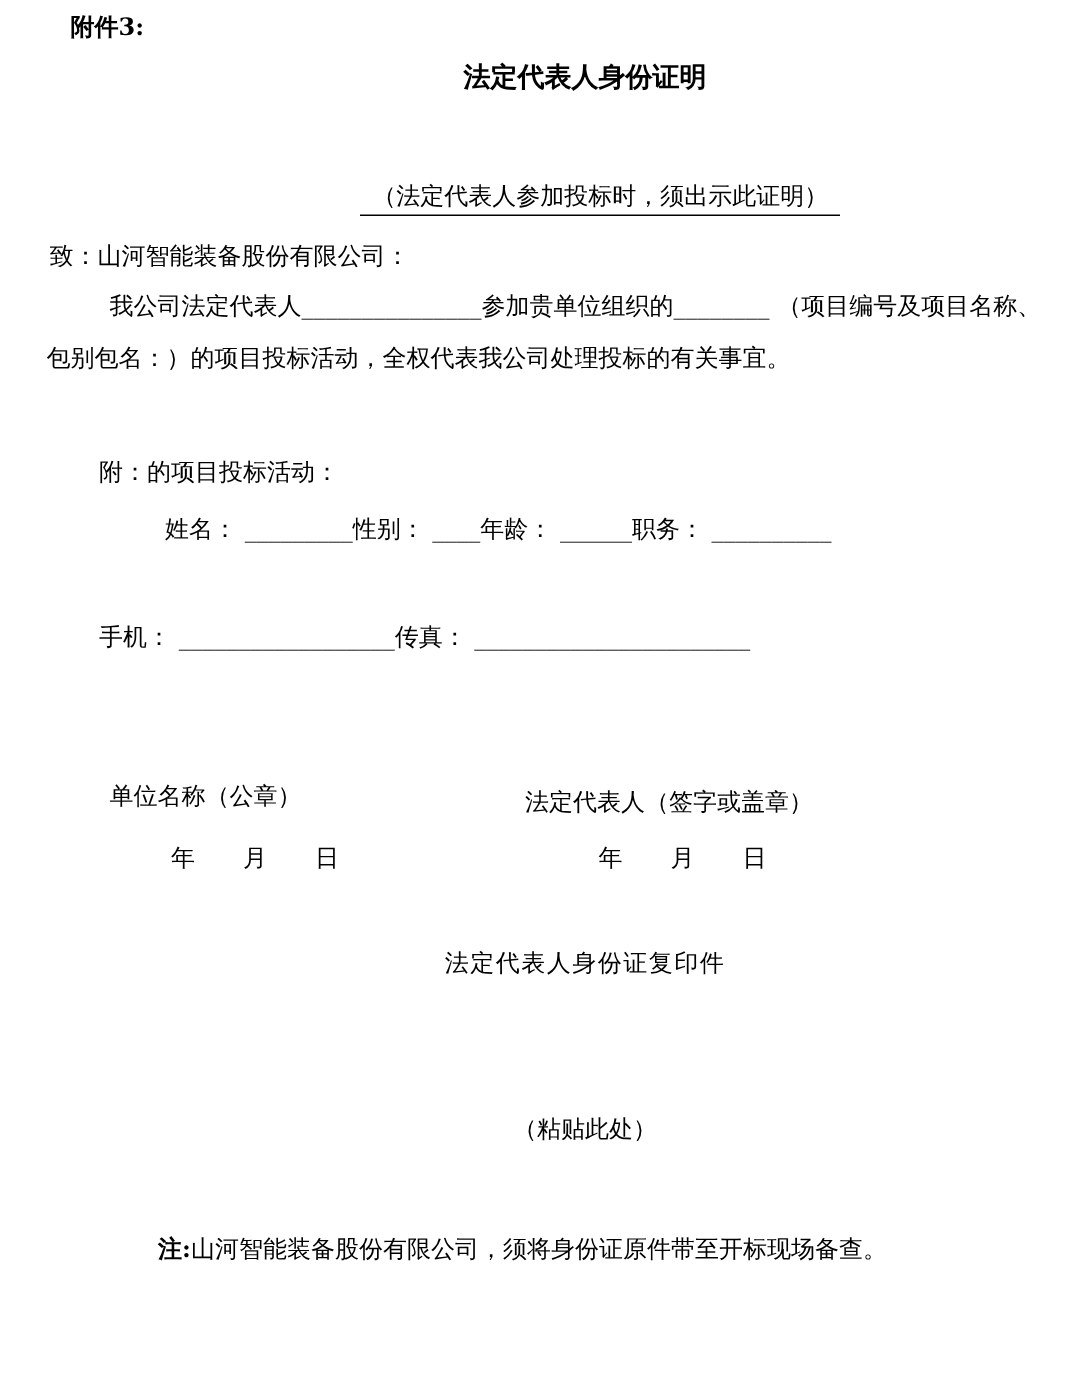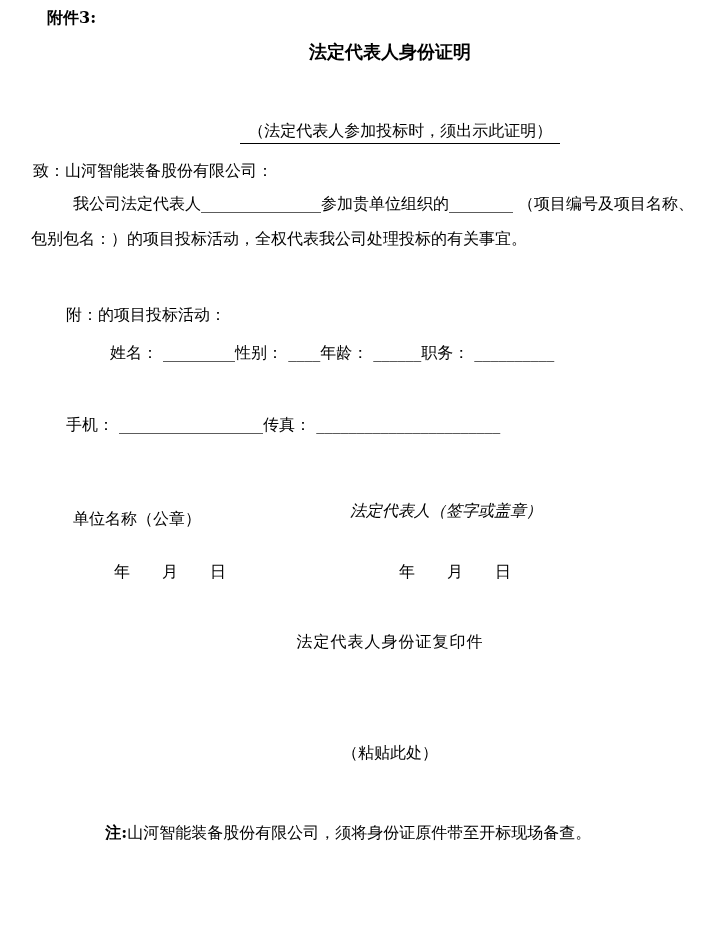--- a/index.html
+++ b/index.html
@@ -63,23 +63,23 @@
 
   <div class="line" style="left:31px; top:228px;">包别包名：）的项目投标活动，全权代表我公司处理投标的有关事宜。</div>
 
   <div class="line" style="left:66px; top:304px;">附：的项目投标活动：</div>
 
   <div class="line" style="left:66px; top:342px;margin-left:44px;">姓名： _________性别： ____年龄： ______职务： __________</div>
 
 
   <div class="line" style="left:66px; top:414px;">手机： __________________传真： _______________________</div>
 
-  <div class="line" style="left:73px; top:508px;">单位名称（公章）</div>
+  <div class="line" style="left:73px; top:520px;">单位名称（公章）</div>
 
-  <div class="line" style="left:350px; top:500px;font-style:italic;">法定代表人（签字或盖章）</div>
+  <div class="line" style="left:350px; top:524px;">法定代表人（签字或盖章）</div>
 
   <div class="line" style="left:114px; top:561px;">年　　月　　日</div>
 
   <div class="line" style="left:399px; top:561px;">年　　月　　日</div>
 
   <div class="line center tracked" style="top:631px;">法定代表人身份证复印件</div>
 
   <div class="line center" style="top:742px;">（粘贴此处）</div>
 
   <div class="line" style="left:66px; top:800px;">

